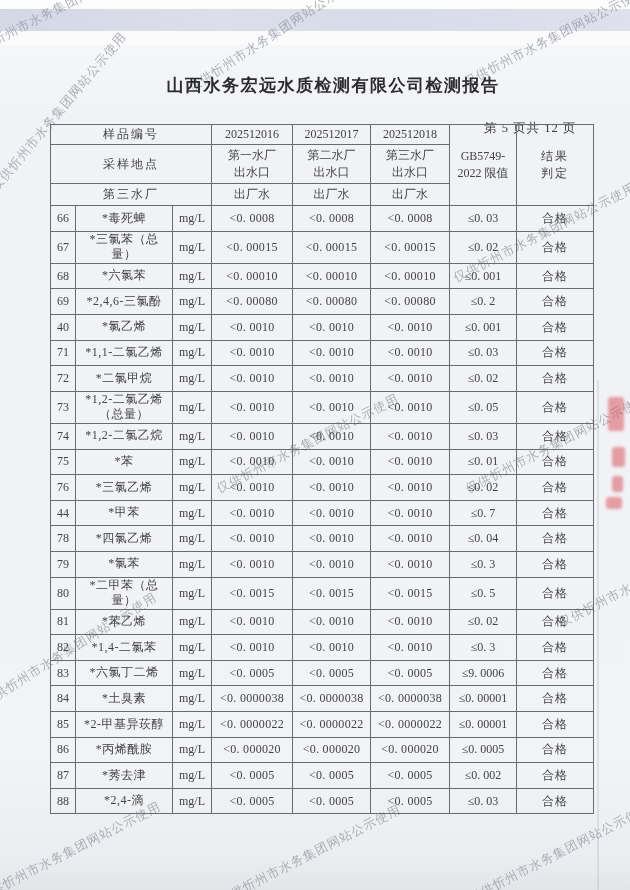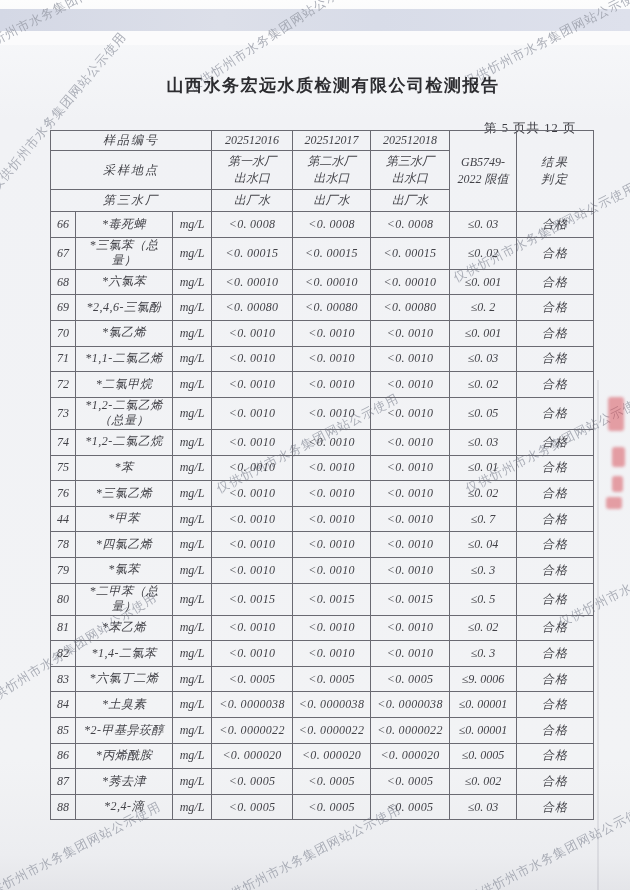--- a/index.html
+++ b/index.html
@@ -17,22 +17,22 @@
   .scan-white-strip{position:absolute;left:0;top:31px;width:630px;height:14px;background:#fbfbfc;}
   .scan-edge-line{position:absolute;left:597px;top:380px;width:2px;height:510px;background:rgba(120,122,134,0.15);}
   .title{
     position:absolute;left:18px;top:74px;width:630px;text-align:center;
     font-family:"Liberation Sans","DejaVu Sans",sans-serif;
     font-weight:bold;font-size:17px;letter-spacing:1.5px;color:#2c2c30;
   }
   .report-no{position:absolute;left:64px;top:106px;font-size:12.5px;letter-spacing:1px;color:#3a3a40;}
   .page-ind{position:absolute;left:484px;top:120px;font-size:12.5px;letter-spacing:1px;color:#3a3a40;}
   table.results{
-    position:absolute;left:50px;top:130px;width:543px;
-    border-collapse:collapse;table-layout:fixed;font-style:italic;
+    position:absolute;left:50px;top:124px;width:543px;
+    border-collapse:collapse;table-layout:fixed;
   }
   table.results td{
     border:1px solid #6a6a72;
     text-align:center;vertical-align:middle;
     font-size:12px;color:#424248;
     padding:0 2px;overflow:hidden;
   }
   tr.h1{height:20px;}
   tr.h2{height:39px;}
   tr.h3{height:22px;}
@@ -157,21 +157,21 @@
       <td class="c-no">69</td>
       <td class="c-name">*2,4,6-三氯酚</td>
       <td class="c-unit">mg/L</td>
       <td class="c-val">&lt;0. 00080</td>
       <td class="c-val">&lt;0. 00080</td>
       <td class="c-val">&lt;0. 00080</td>
       <td class="c-limit">≤0. 2</td>
       <td class="c-res">合格</td>
     </tr>
         <tr>
-      <td class="c-no">70</td>
+      <td class="c-no">40</td>
       <td class="c-name">*氯乙烯</td>
       <td class="c-unit">mg/L</td>
       <td class="c-val">&lt;0. 0010</td>
       <td class="c-val">&lt;0. 0010</td>
       <td class="c-val">&lt;0. 0010</td>
       <td class="c-limit">≤0. 001</td>
       <td class="c-res">合格</td>
     </tr>
         <tr>
       <td class="c-no">71</td>

